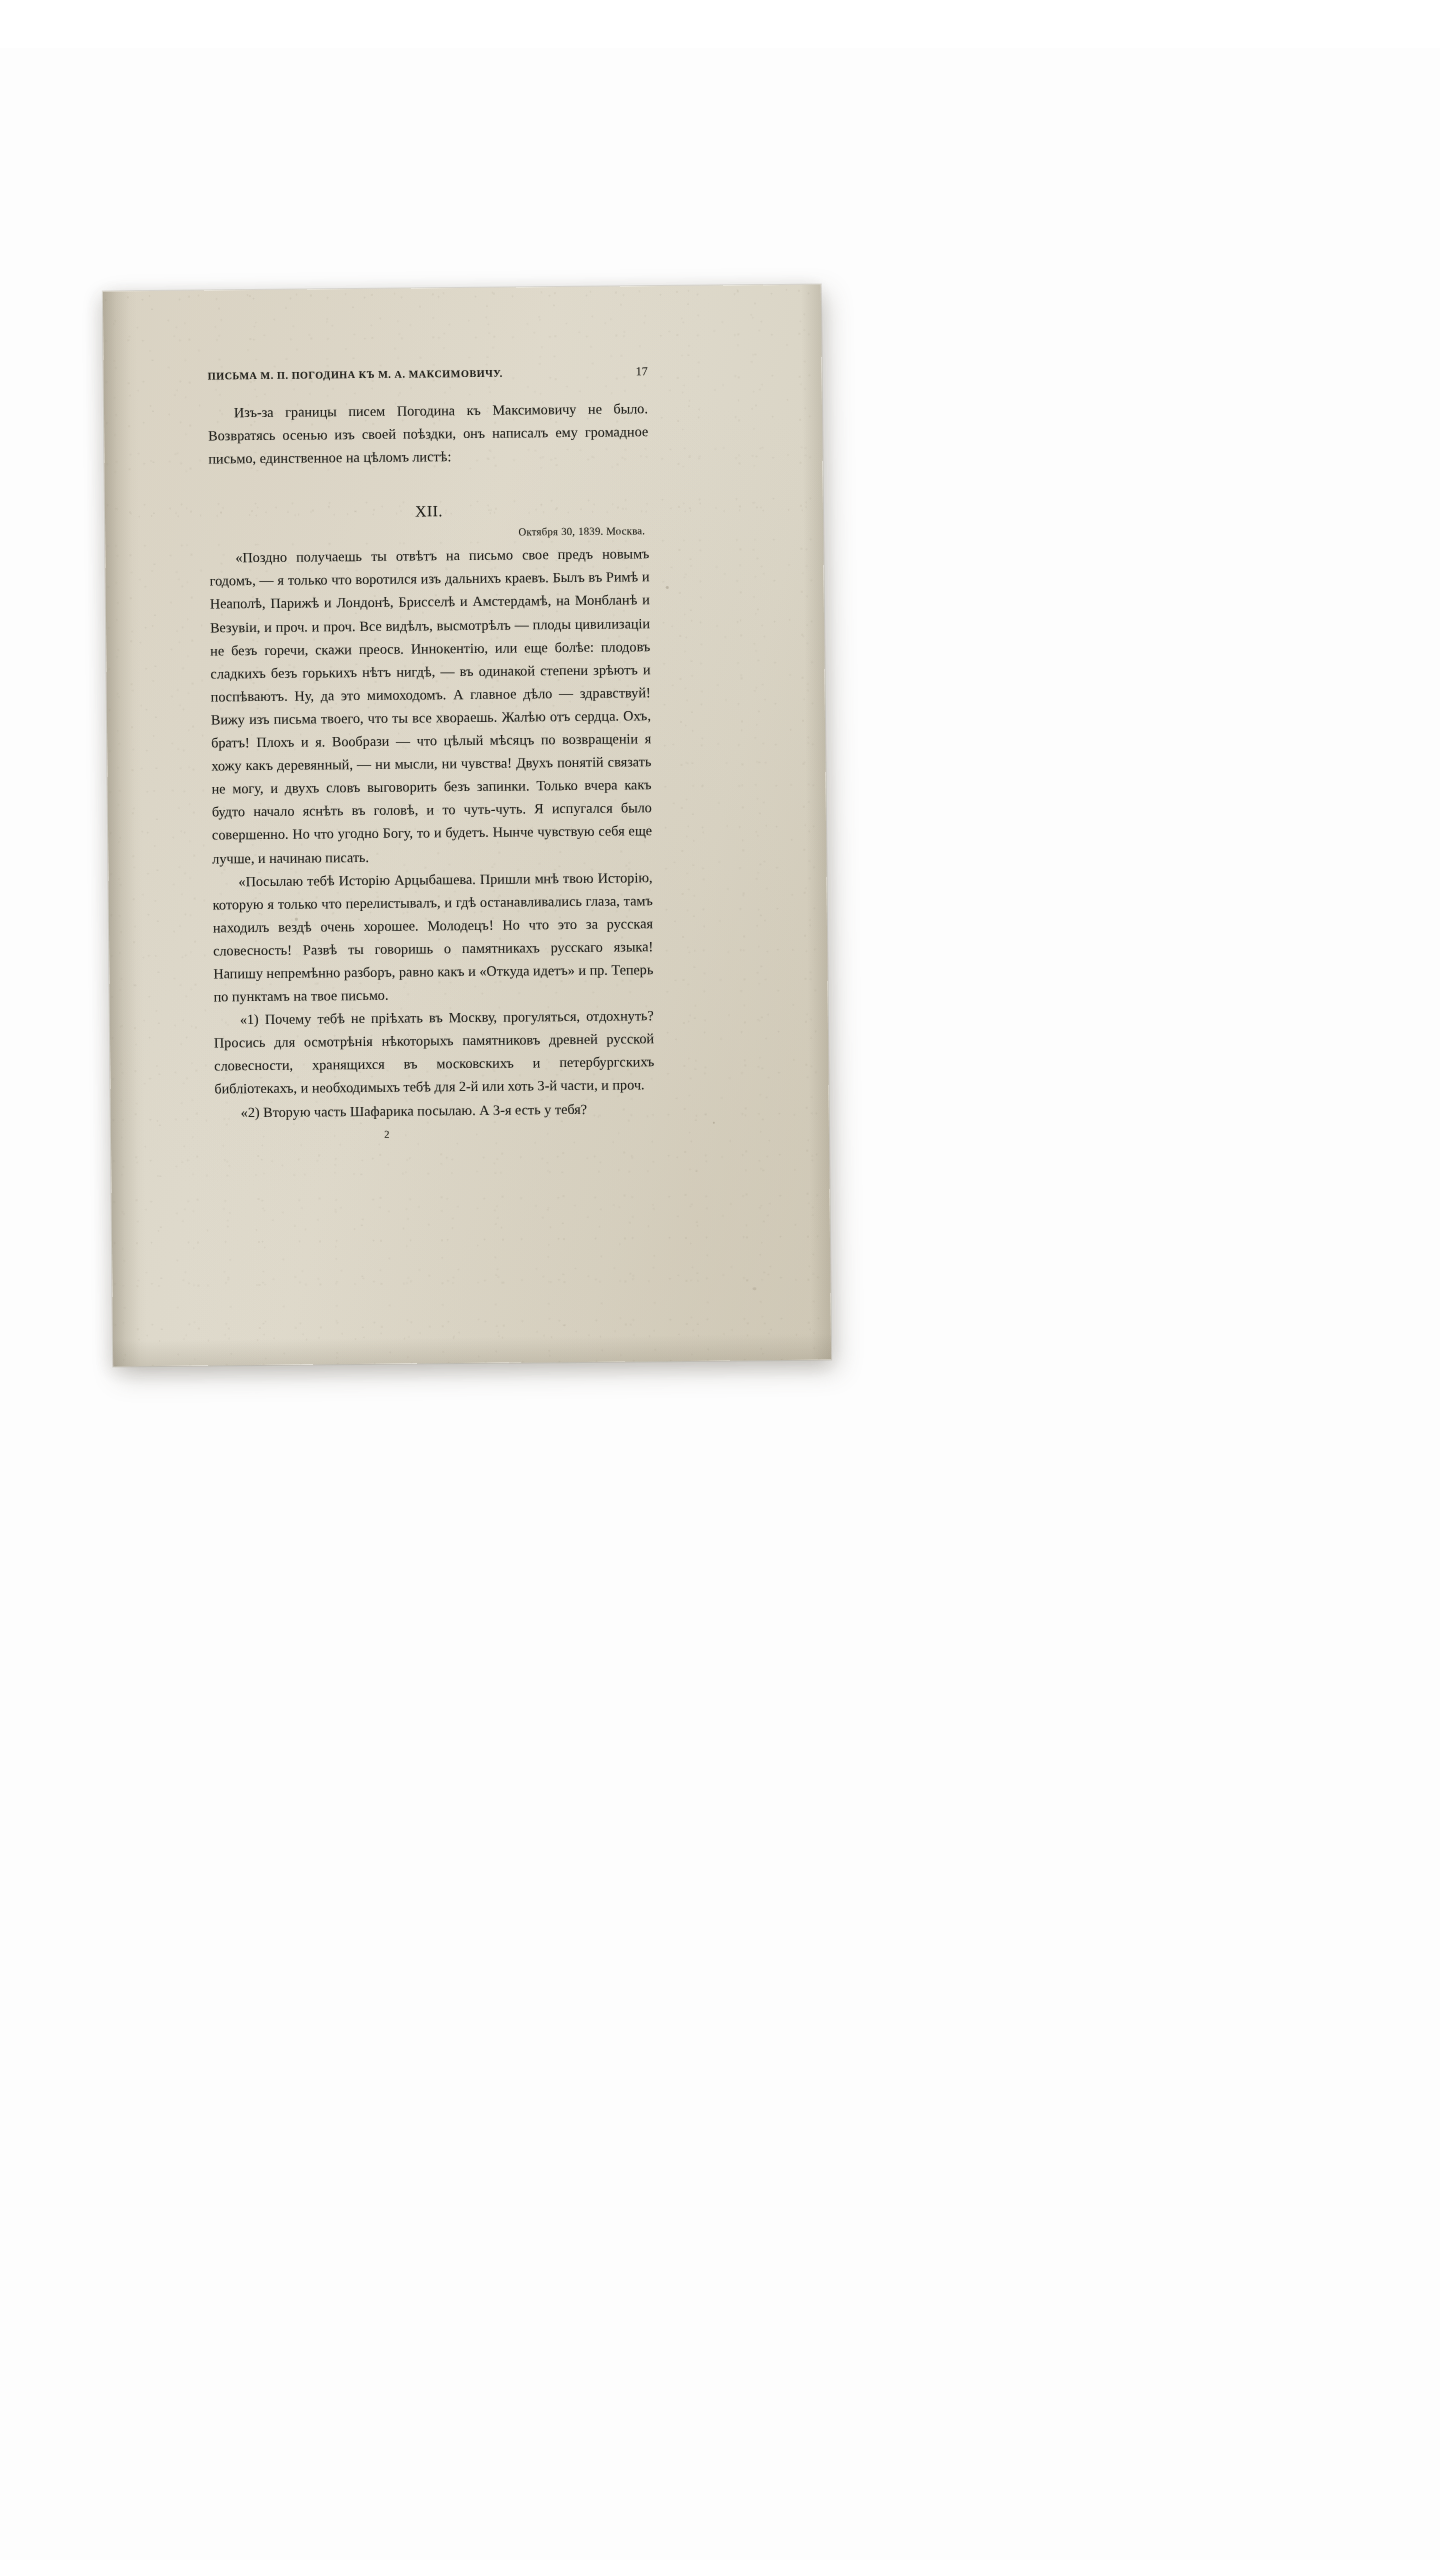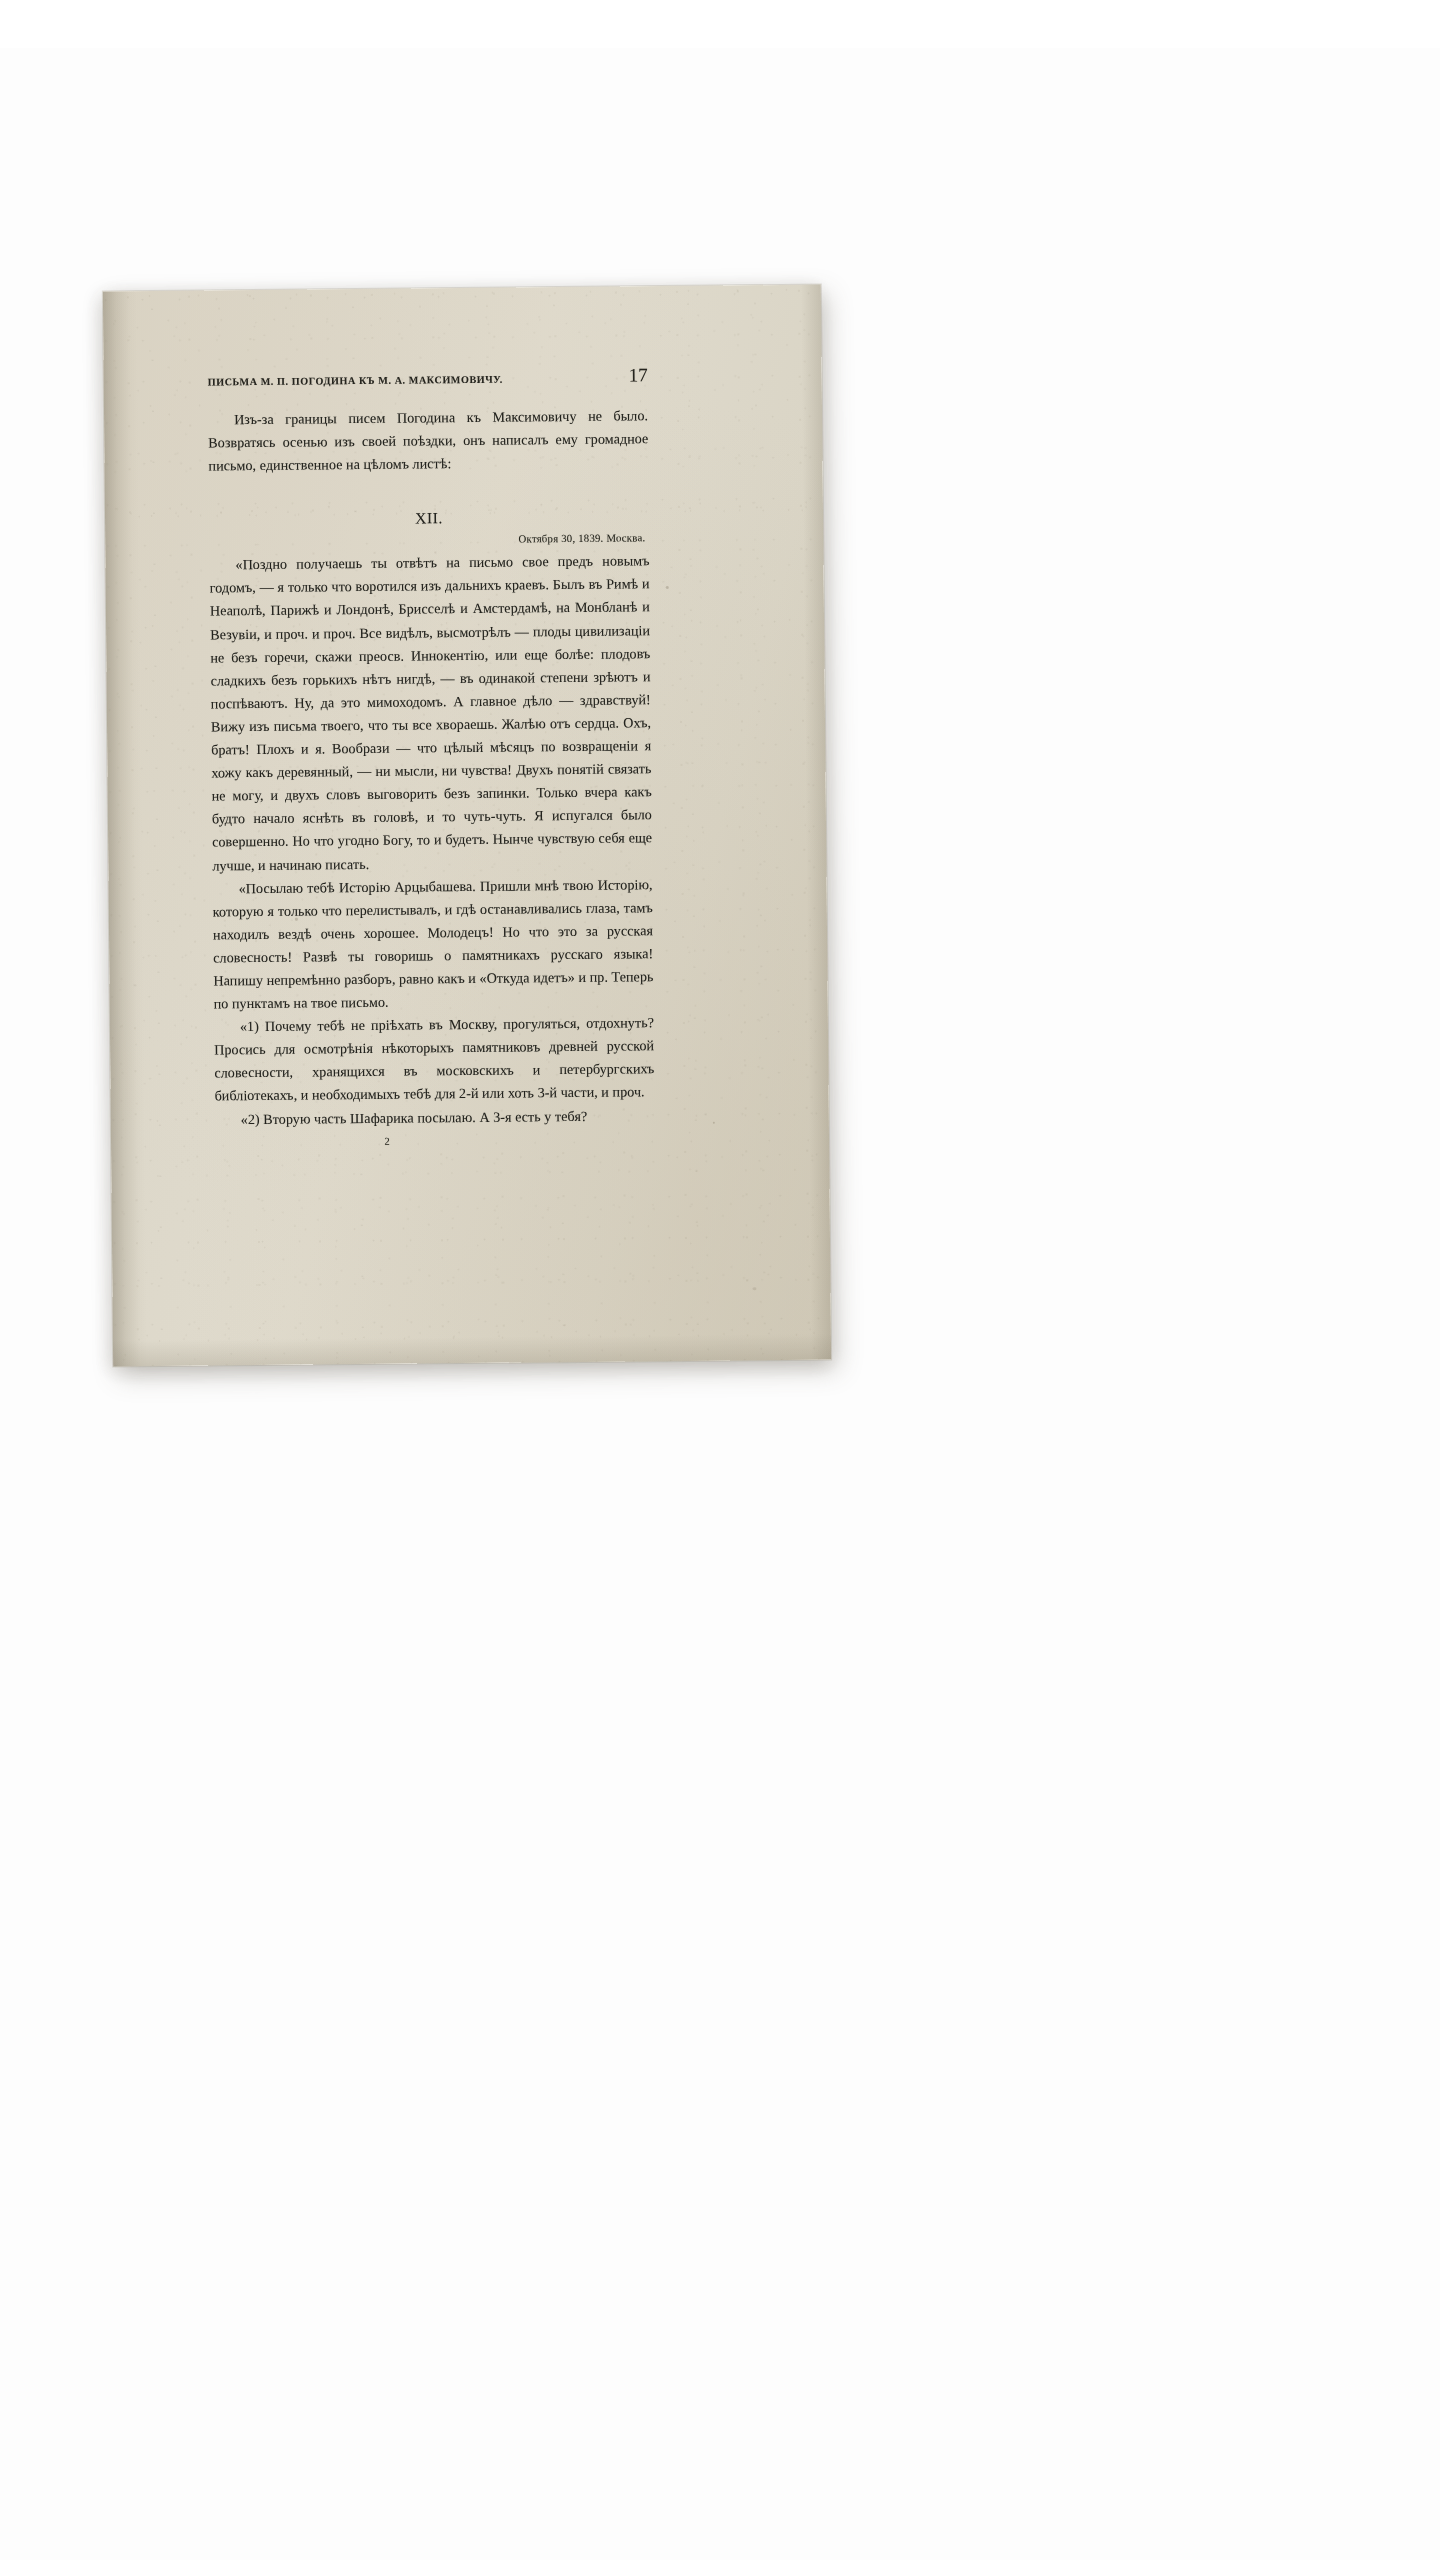--- a/index.html
+++ b/index.html
@@ -118,21 +118,21 @@
   .running-title {
     font-size: 10.2px;
     letter-spacing: 0.55px;
     text-transform: uppercase;
     font-weight: 700;
     color: #26251f;
     white-space: nowrap;
   }
 
   .page-number {
-    font-size: 19px;
+    font-size: 12px;
     font-weight: 400;
     color: #26251f;
     padding-left: 14px;
   }
 
   p.body-par {
     margin: 0;
     font-size: 14.1px;
     line-height: 23.1px;
     text-align: justify;

